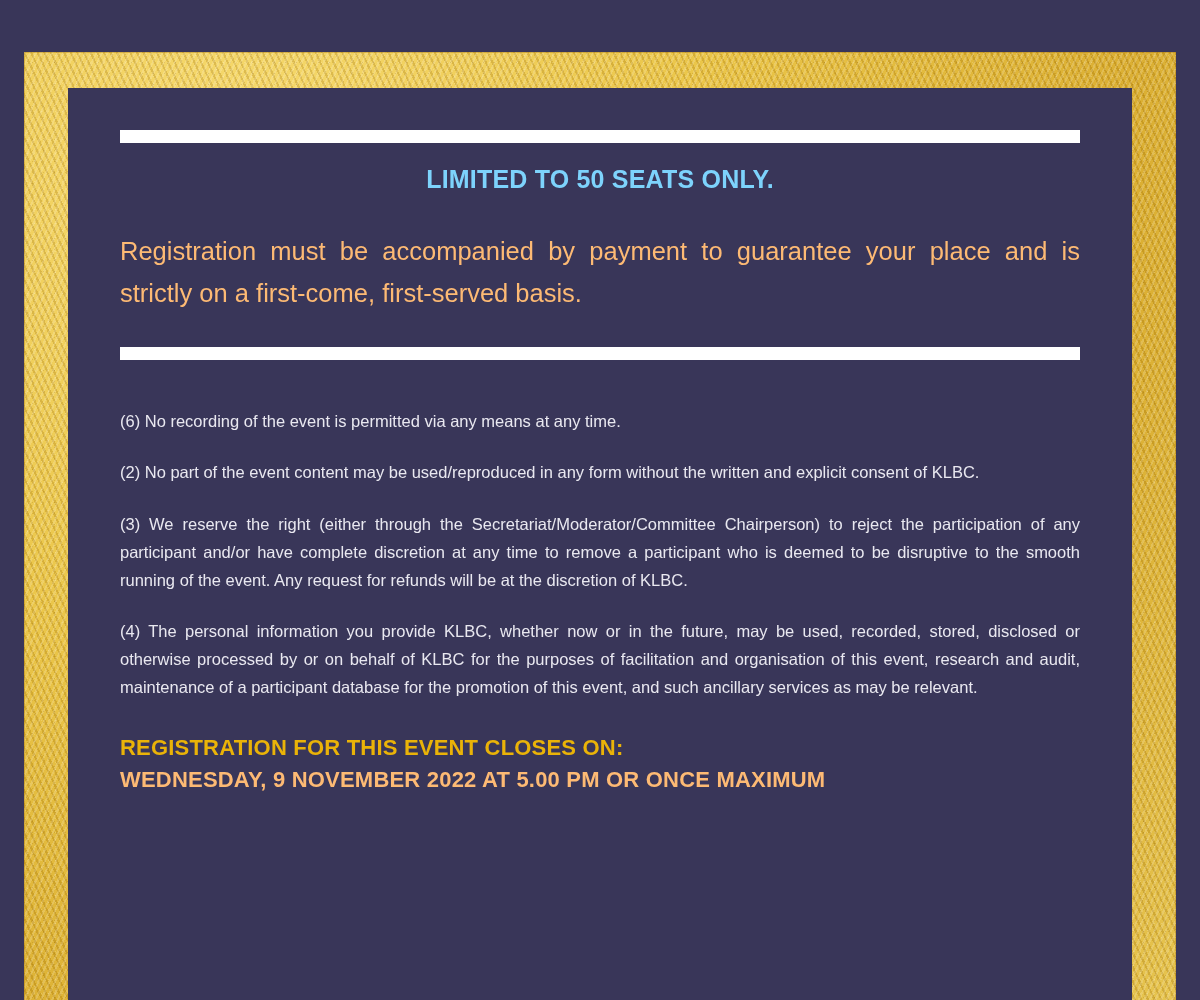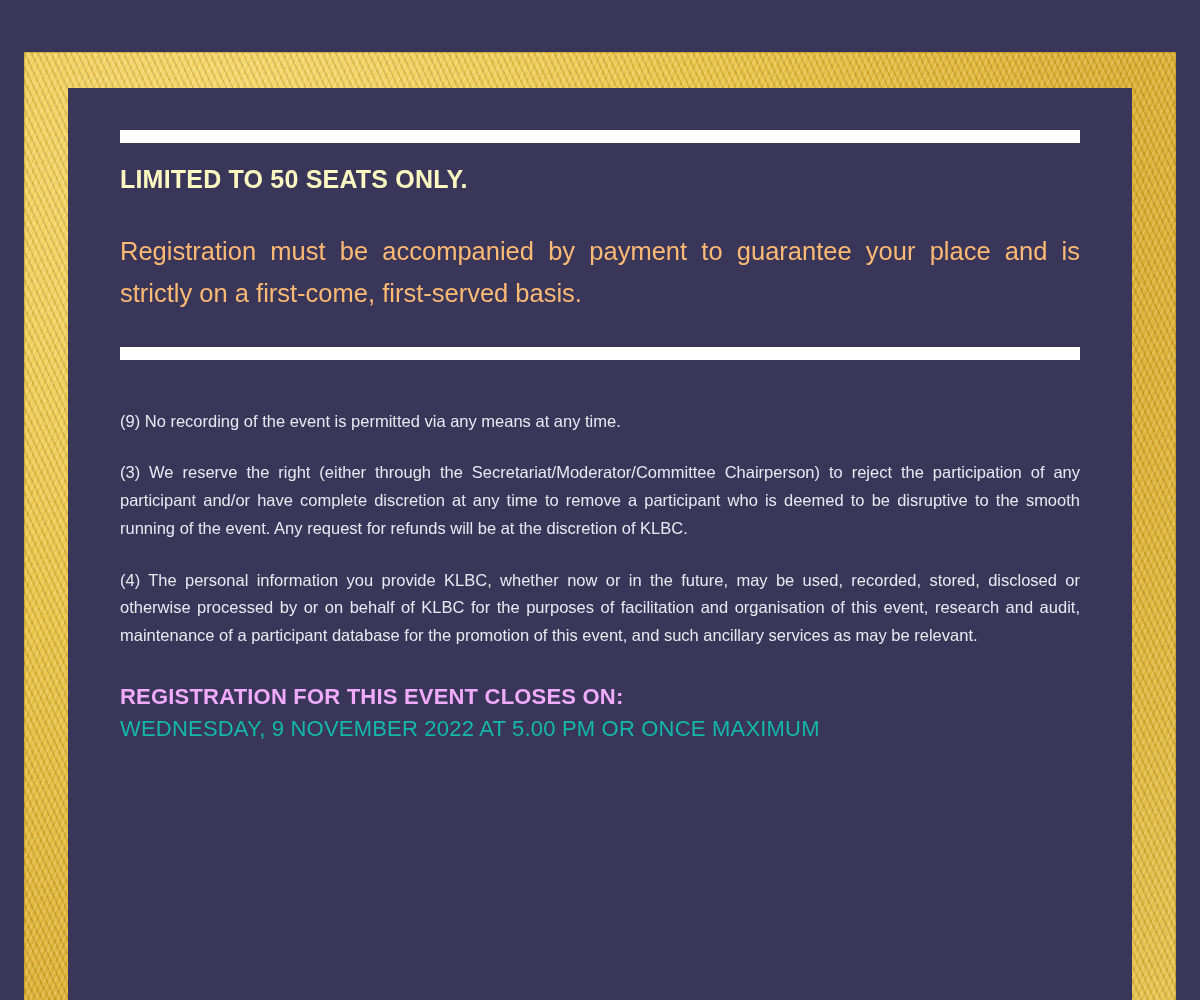--- a/index.html
+++ b/index.html
@@ -67,25 +67,26 @@
   }
 
   .rule {
     height: 13px;
     background: #ffffff;
     margin: 0 0 22px 0;
   }
   .rule.lower { margin: 14px 0 0 0; }
 
   .headline {
-    color: #fef9c3;
+    color: #7dd3fc;
     font-size: 25px;
     font-weight: bold;
     letter-spacing: 0.2px;
     margin: 16px 0 36px 0;
+    text-align: center;
   }
 
   .body-para {
     color: #fdba74;
     font-size: 25.5px;
     line-height: 1.66;
     text-align: justify;
     text-justify: inter-word;
     margin: 0 0 32px 0;
     font-weight: 300;
@@ -97,30 +98,30 @@
     color: #e9e8f0;
     font-size: 16.5px;
     line-height: 1.68;
     text-align: justify;
     text-justify: inter-word;
     margin: 0 0 24px 0;
     font-weight: 300;
   }
 
   .closing-title {
-    color: #f0abfc;
+    color: #eab308;
     font-size: 22px;
     font-weight: bold;
     margin: 34px 0 6px 0;
     letter-spacing: 0.2px;
   }
   .closing-date {
-    color: #14b8a6;
+    color: #fdba74;
     font-size: 22px;
-    font-weight: normal;
+    font-weight: bold;
     letter-spacing: 0.2px;
     margin: 0;
   }
 </style>
 </head>
 <body>
 
 <div class="page">
 
   <div class="gold-frame">
@@ -132,21 +133,22 @@
 
       <div class="rule"></div>
 
       <h1 class="headline">LIMITED TO 50 SEATS ONLY.</h1>
 
       <p class="body-para">Registration must be accompanied by payment to guarantee your place and is strictly on a first-come, first-served basis.</p>
 
       <div class="rule lower"></div>
 
       <div class="terms">
-        <p class="term">(9) No recording of the event is permitted via any means at any time.</p>
+        <p class="term">(6) No recording of the event is permitted via any means at any time.</p>
+        <p class="term">(2) No part of the event content may be used/reproduced in any form without the written and explicit consent of KLBC.</p>
         <p class="term">(3) We reserve the right (either through the Secretariat/Moderator/Committee Chairperson) to reject the participation of any participant and/or have complete discretion at any time to remove a participant who is deemed to be disruptive to the smooth running of the event. Any request for refunds will be at the discretion of KLBC.</p>
         <p class="term">(4) The personal information you provide KLBC, whether now or in the future, may be used, recorded, stored, disclosed or otherwise processed by or on behalf of KLBC for the purposes of facilitation and organisation of this event, research and audit, maintenance of a participant database for the promotion of this event, and such ancillary services as may be relevant.</p>
       </div>
 
       <p class="closing-title">REGISTRATION FOR THIS EVENT CLOSES ON:</p>
       <p class="closing-date">WEDNESDAY, 9 NOVEMBER 2022 AT 5.00 PM OR ONCE MAXIMUM</p>
 
     </div>
   </div>
 

